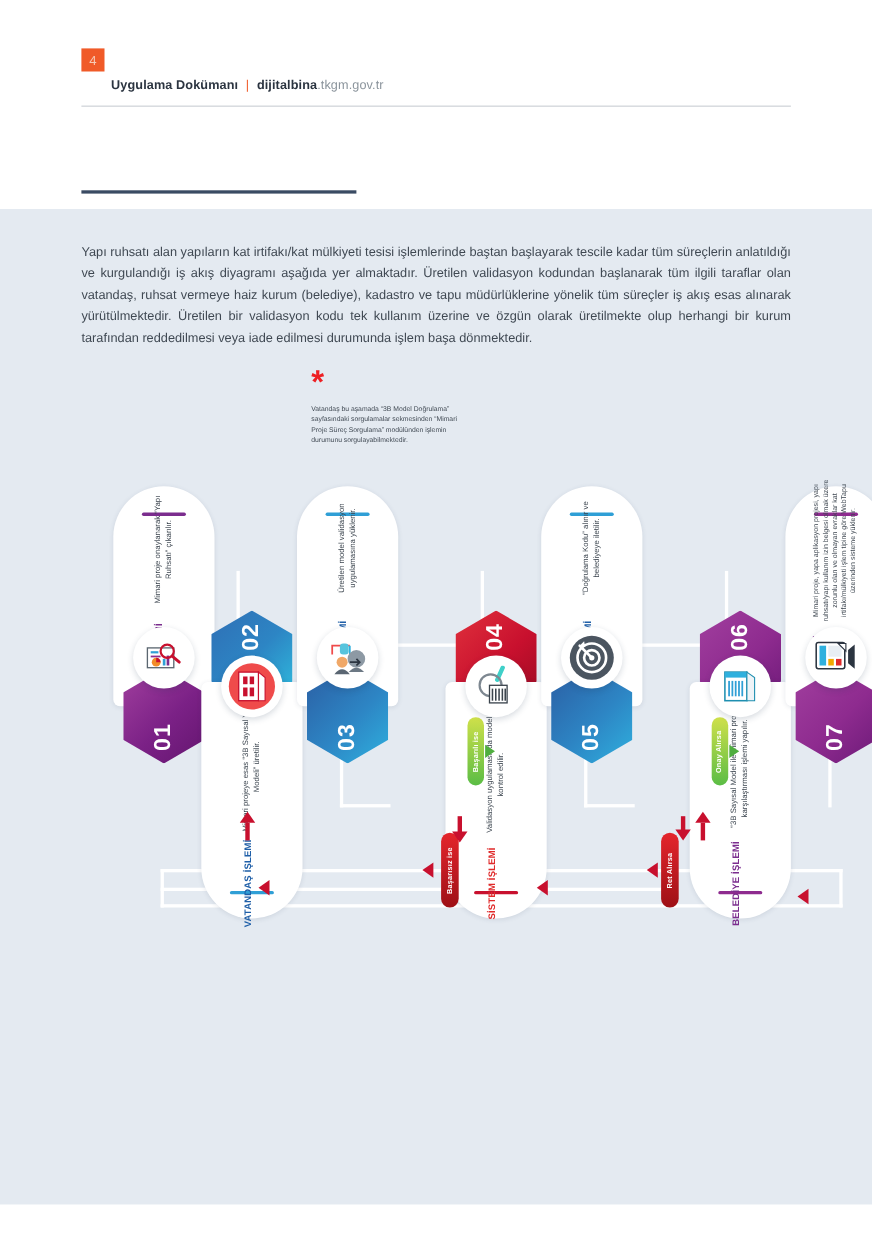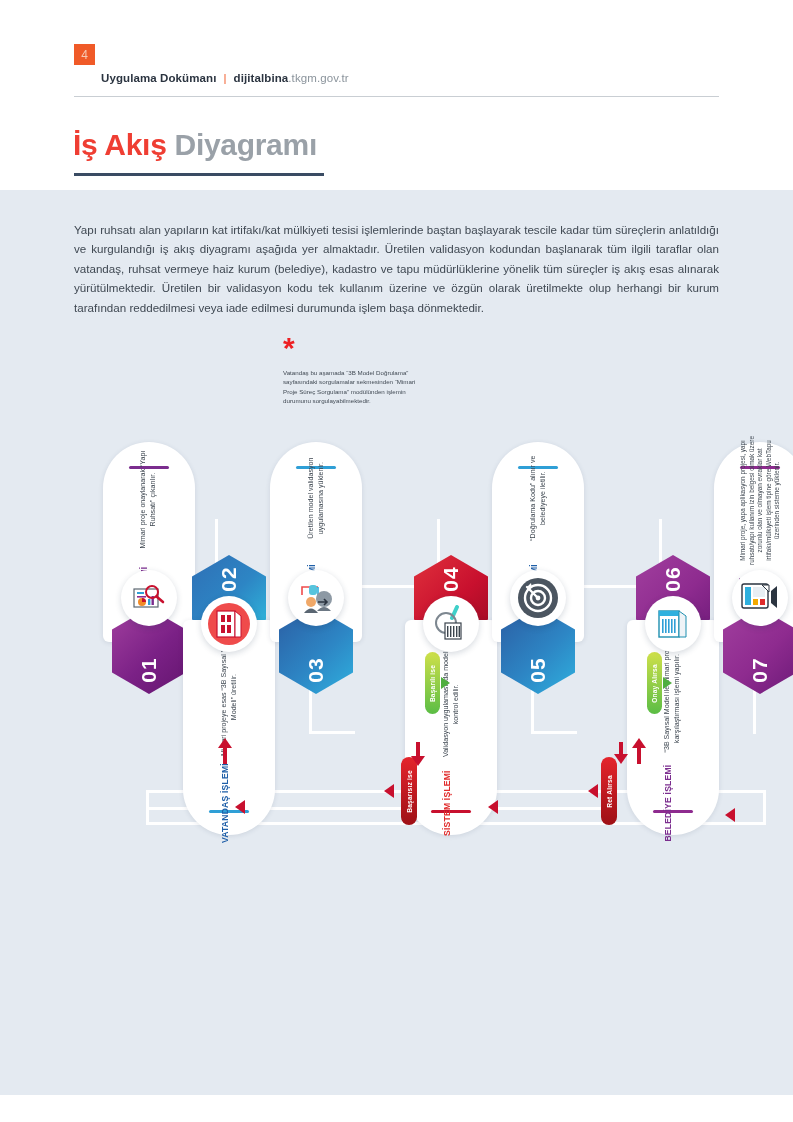--- a/index.html
+++ b/index.html
@@ -125,23 +125,20 @@
 </style>
 </head>
 <body>
 
 <div id="header">
   <div id="page-badge">4</div>
   <div id="header-line-text">
     <span class="b">Uygulama Dokümanı</span><span class="sep">|</span><span class="b">dijitalbina</span><span class="dim">.tkgm.gov.tr</span>
   </div>
   <div id="header-rule"></div>
-  <div id="page-title">
-    <span class="accent">İş Akış</span><span class="muted"> Diyagramı</span>
-  </div>
   <div id="title-underline"></div>
 </div>
 
 <div id="panel">
 
   <p id="intro">Yapı ruhsatı alan yapıların kat irtifakı/kat mülkiyeti tesisi işlemlerinde baştan başlayarak tescile kadar tüm süreçlerin anlatıldığı ve kurgulandığı iş akış diyagramı aşağıda yer almaktadır. Üretilen validasyon kodundan başlanarak tüm ilgili taraflar olan vatandaş, ruhsat vermeye haiz kurum (belediye), kadastro ve tapu müdürlüklerine yönelik tüm süreçler iş akış esas alınarak yürütülmektedir. Üretilen bir validasyon kodu tek kullanım üzerine ve özgün olarak üretilmekte olup herhangi bir kurum tarafından reddedilmesi veya iade edilmesi durumunda işlem başa dönmektedir.</p>
 
   <div id="note-top">
     <div class="star">*</div>
     <div class="note-text">Vatandaş bu aşamada “3B Model Doğrulama” sayfasındaki sorgulamalar sekmesinden “Mimari Proje Süreç Sorgulama” modülünden işlemin durumunu sorgulayabilmektedir.</div>

